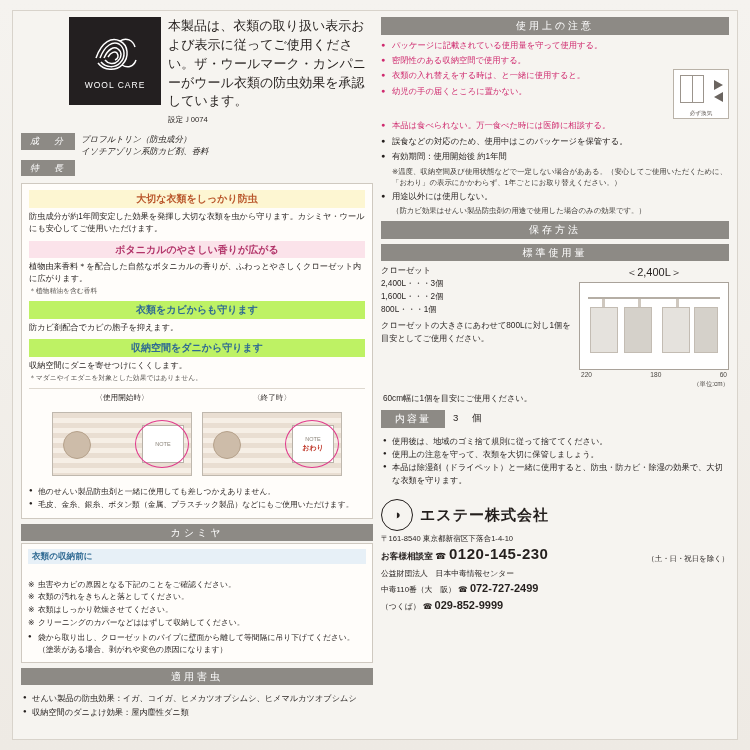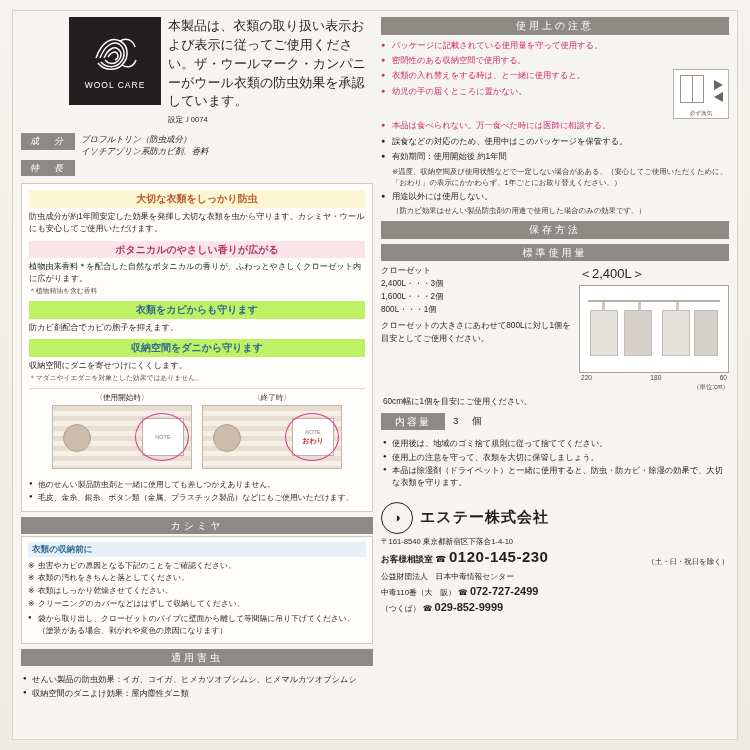--- a/index.html
+++ b/index.html
@@ -70,21 +70,21 @@
   .feat-title.pink{background:#fbe3ea;color:#b2356a;}
   .feat-title.yellow{background:#fdf6d2;color:#b9562b;}
   .feat-title.blue{background:#bef264;color:#2f6a93;}
   .feat-body{font-size:8.2px;line-height:1.45;}
   .feat-note{font-size:6.8px;color:#5d5a56;margin-top:1px;}
 
   
   .winblock{border-top:1px solid #ded8cf;padding-top:4px;}
   .win-row{display:flex;gap:10px;justify-content:center;}
   .win-cell{width:140px;}
-  .win-label{font-size:7.6px;text-align:center;margin-bottom:2px;}
+  .win-label{font-size:7.6px;text-align:center;margin-bottom:9px;}
   .win-art{
     height:62px;border:1px solid #bfb8ae;background:
       repeating-linear-gradient(180deg,#e9ded2 0 5px,#f6efe6 5px 10px);
     position:relative;
   }
   .win-art .tagbox{
     position:absolute;right:7px;top:12px;width:40px;height:36px;
     background:#fff;border:1px solid #b9b2a8;font-size:6px;
     display:flex;flex-direction:column;align-items:center;justify-content:center;
   }
@@ -107,21 +107,21 @@
   .sechead{
     background:#8d8a85;color:#fff;font-size:10px;text-align:center;
     letter-spacing:3px;padding:2px 0;
   }
   .sechead.narrow{letter-spacing:2px;}
   .secbody{font-size:8.2px;line-height:1.5;padding:4px 2px 0 2px;}
 
   .howto{border:1px solid #cfc9c0;background:#fffdfa;padding:5px 6px;margin-top:2px;}
   .howto-sub{
     font-size:8.6px;color:#2f6a93;font-weight:bold;background:#e7f0f7;
-    padding:1.5px 4px;margin-bottom:3px;
+    padding:1.5px 4px;margin-bottom:15px;
   }
   .stars{font-size:7.8px;line-height:1.5;}
   .stars div{padding-left:10px;position:relative;margin-bottom:1px;}
   .stars div:before{content:"※";position:absolute;left:0;top:0;}
   .bulls2 div{padding-left:10px;position:relative;margin-bottom:1px;}
   .bulls2 div:before{content:"●";position:absolute;left:0;top:0;font-size:6px;}
 
   
   .warn{font-size:8.3px;line-height:1.5;}
   .warn .pink{color:#cf2a6e;}
@@ -162,21 +162,21 @@
     margin:2px 0 1px 0;
   }
   .rod{position:absolute;left:8px;right:8px;top:14px;height:2px;background:#b5aea5;}
   .hanger{position:absolute;top:16px;width:3px;height:10px;background:#cfc8bf;}
   .cloth{
     position:absolute;top:24px;width:26px;height:44px;background:#e5e2dd;border:1px solid #c3bcb3;
   }
   .cloth.b{background:#d5d1ca;}
   .dim-w{display:flex;justify-content:space-between;font-size:6.6px;color:#4a4642;padding:0 2px;}
   .unit{font-size:6.4px;text-align:right;color:#4a4642;}
-  .closet-title{font-size:13px;text-align:left;margin-bottom:1px;}
+  .closet-title{font-size:11px;text-align:center;margin-bottom:1px;}
 
   .qtyrow{display:flex;align-items:center;gap:8px;}
   .qty-val{font-size:9.6px;letter-spacing:2px;}
 
   
   .company{margin-top:6px;}
   .co-row{display:flex;align-items:center;gap:7px;}
   .co-logo{
     width:30px;height:30px;border:1.6px solid #241f1d;border-radius:50%;
     display:flex;align-items:center;justify-content:center;font-size:13px;

